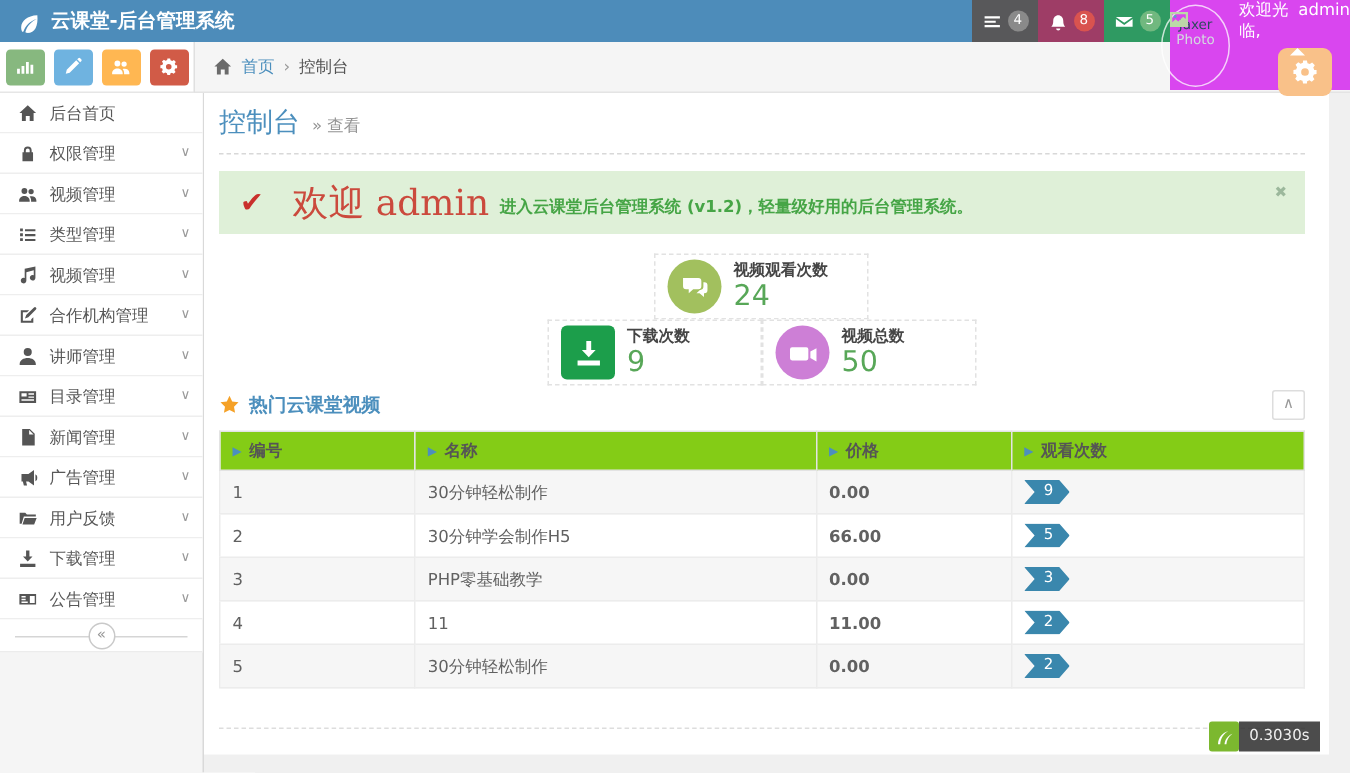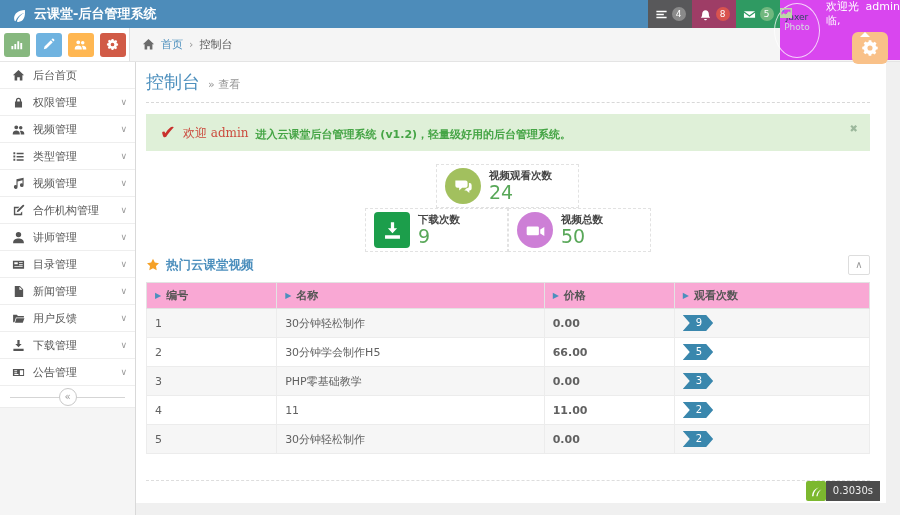--- a/index.html
+++ b/index.html
@@ -64,21 +64,21 @@
   .side-collapse .knob::before { content:"\00AB"; }
 
   
   .main { position:absolute; top:62px; left:130px; width:756px; height:441px; background:#fff; padding:0 16px; z-index:3; }
   .page-head { padding:9px 0 9px; border-bottom:1px dashed #d8d8d8; display:flex; align-items:baseline; gap:8px; }
   .page-title { color:#4c8fbd; font-size:18px; font-weight:normal; line-height:22px; }
   .page-sub { color:#949494; font-size:11px; }
 
   .alert { margin-top:11px; background:#dff0d8; padding:9px 14px; position:relative; display:flex; align-items:center; gap:7px; }
   .alert-check { color:#c9302c; font-size:19px; font-weight:bold; line-height:1; }
-  .alert-title { color:#cb4a3d; font-size:12px; font-family:"DejaVu Serif","Liberation Serif",serif; line-height:1; }
+  .alert-title { color:#cb4a3d; font-size:24px; font-family:"DejaVu Serif","Liberation Serif",serif; line-height:1;margin-left:12px; }
   .alert-msg { color:#46a546; font-weight:bold; padding-top:4px; }
   .alert-close { position:absolute; right:12px; top:9px; color:#9cb89c; font-size:10px; cursor:pointer; }
   .alert-close::before { content:"\2716"; }
 
   .stats { width:286px; margin:13px auto 0; }
   .stat-box { width:143px; height:44px; border:1px dashed #e2e2e2; background:#fff; display:flex; align-items:center; padding-left:8px; }
   .stat-top { margin-left:71px; }
   .stat-row { display:flex; }
   .stat-icon { width:36px; height:36px; border-radius:50%; display:flex; align-items:center; justify-content:center; margin-right:8px; flex:none; }
   .stat-icon .icn { width:19px; height:19px; color:#fff; }
@@ -88,21 +88,21 @@
   .stat-lbl { color:#454545; font-weight:bold; font-size:10.5px; line-height:13px; }
   .stat-val { color:#58a758; font-size:19px; line-height:21px; }
 
   .panel-head { margin-top:3px; display:flex; align-items:center; gap:6px; padding-bottom:7px; }
   .panel-head .icn { width:14px; height:14px; color:#f5a127; }
   .panel-title { color:#4c8fbd; font-size:12.5px; font-weight:bold; }
   .panel-collapse { margin-left:auto; width:22px; height:20px; border:1px solid #ddd; border-radius:2px; background:#fff; color:#999; font-size:10px; line-height:18px; text-align:center; cursor:pointer; }
   .panel-collapse::before { content:"\2227"; }
 
   table.grid { width:100%; border-collapse:collapse; table-layout:fixed; font-size:11px; border:1px solid #ececec; }
-  table.grid thead th { border:1px solid #e3e3e3; background:#f9a8d4; text-align:left; padding:5px 8px; color:#555; font-weight:bold; cursor:pointer; }
+  table.grid thead th { border:1px solid #e3e3e3; background:#84cc16; text-align:left; padding:5px 8px; color:#555; font-weight:bold; cursor:pointer; }
   .th-caret::before { content:"\25B6"; color:#4c8fbd; font-size:8px; margin-right:5px; vertical-align:1px; }
   table.grid td { padding:6px 8px; border-bottom:1px solid #ececec; border-right:1px solid #ececec; color:#616161; }
   table.grid tbody tr:nth-child(odd) { background:#f6f6f6; }
   .price { color:#69aa46; font-weight:bold; }
   .views-badge { display:inline-block; background:#3a87ad; color:#fff; font-size:10px; line-height:12px; padding:2px 11px 2px 13px; clip-path:polygon(0 0, calc(100% - 7px) 0, 100% 50%, calc(100% - 7px) 100%, 0 100%, 7px 50%); }
 
   .panel-foot { margin-top:26px; border-top:1px dashed #ddd; height:1px; }
 
   
   .exec-wrap { position:absolute; right:20px; bottom:14px; display:flex; align-items:center; z-index:8; }
@@ -304,20 +304,29 @@
         <div class="side-item">
           <span class="icn">
             <svg viewBox="0 0 14 14" fill="currentColor">
               <path d="M3 1h5.5L12 4.5V13H3zm5 .8V5h3.2z"></path>
             </svg>
           </span>
           <span class="lbl">新闻管理</span>
           <span class="chev"></span>
         </div>
 
+        <div class="side-item">
+          <span class="icn">
+            <svg viewBox="0 0 14 14" fill="currentColor">
+              <path d="M11.5 1.5v11L7.5 9.7H5.8l.7 2.8H4.2l-.7-2.8H2.5V4.3h5zM12.5 4.5a2.8 2.8 0 0 1 0 5z"></path>
+            </svg>
+          </span>
+          <span class="lbl">广告管理</span>
+          <span class="chev"></span>
+        </div>
 
 
         <div class="side-item">
           <span class="icn">
             <svg viewBox="0 0 14 14" fill="currentColor">
               <path d="M1.2 3h4l1.2 1.3h6.4v1.5H4.2L2.6 11H1.2zm2 8.5L4.8 6.8h8.6l-1.8 4.7z"></path>
             </svg>
           </span>
           <span class="lbl">用户反馈</span>
           <span class="chev"></span>

